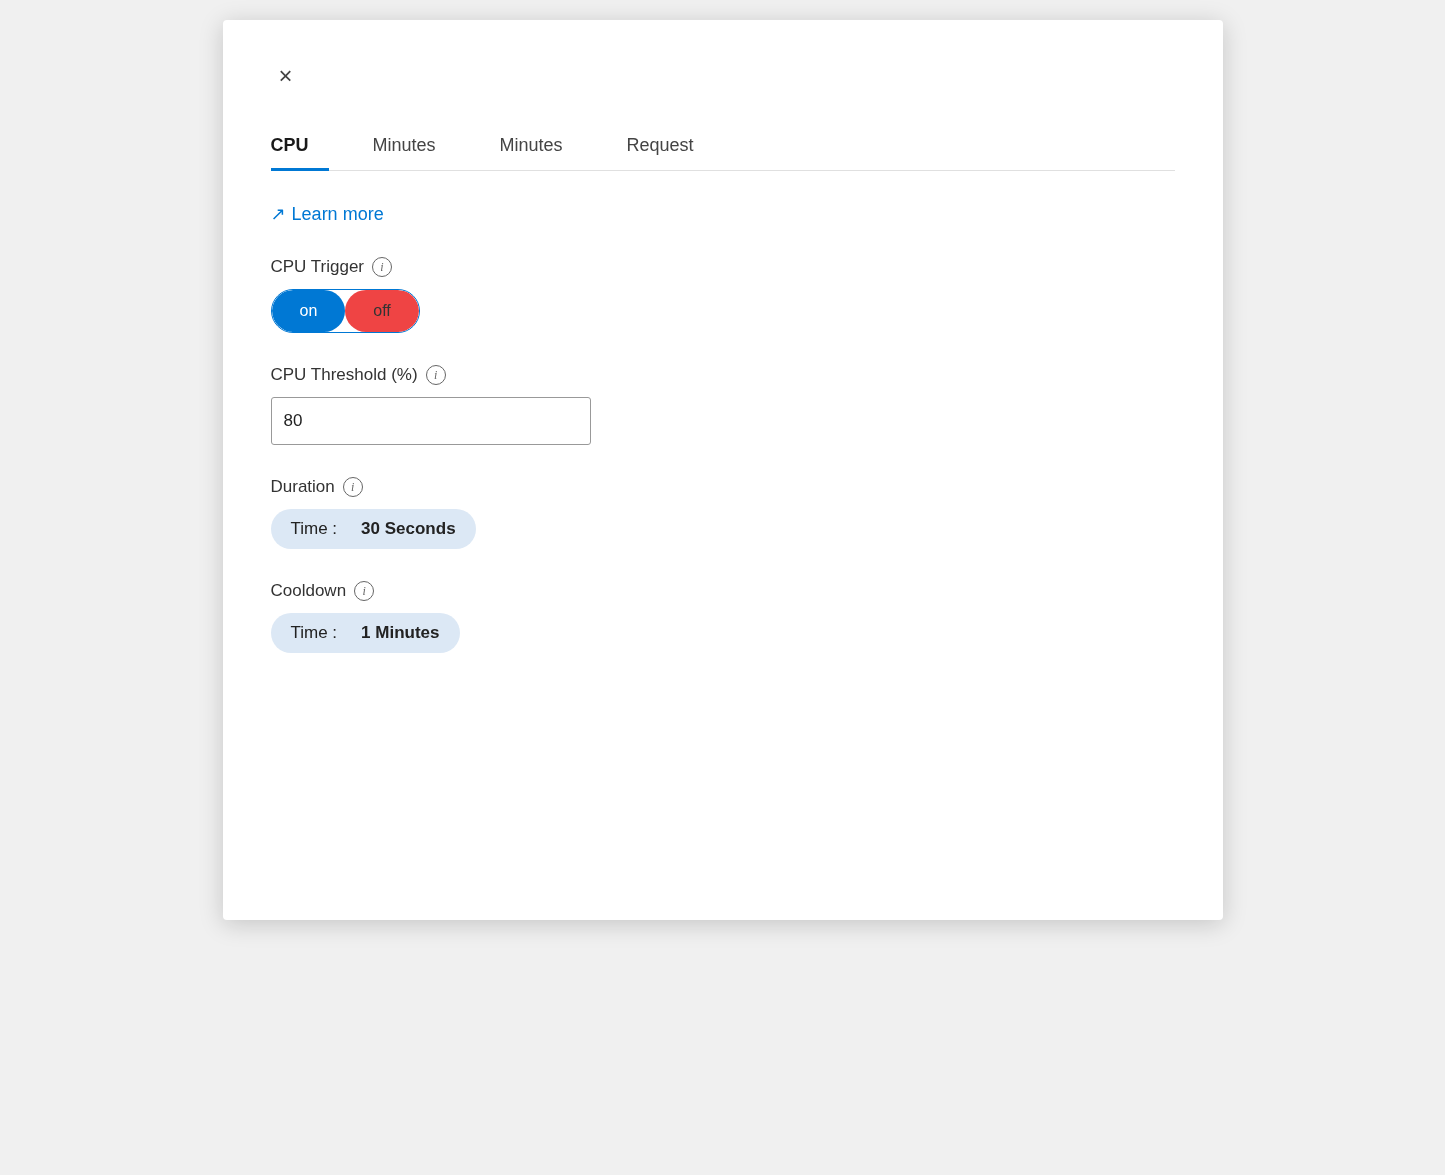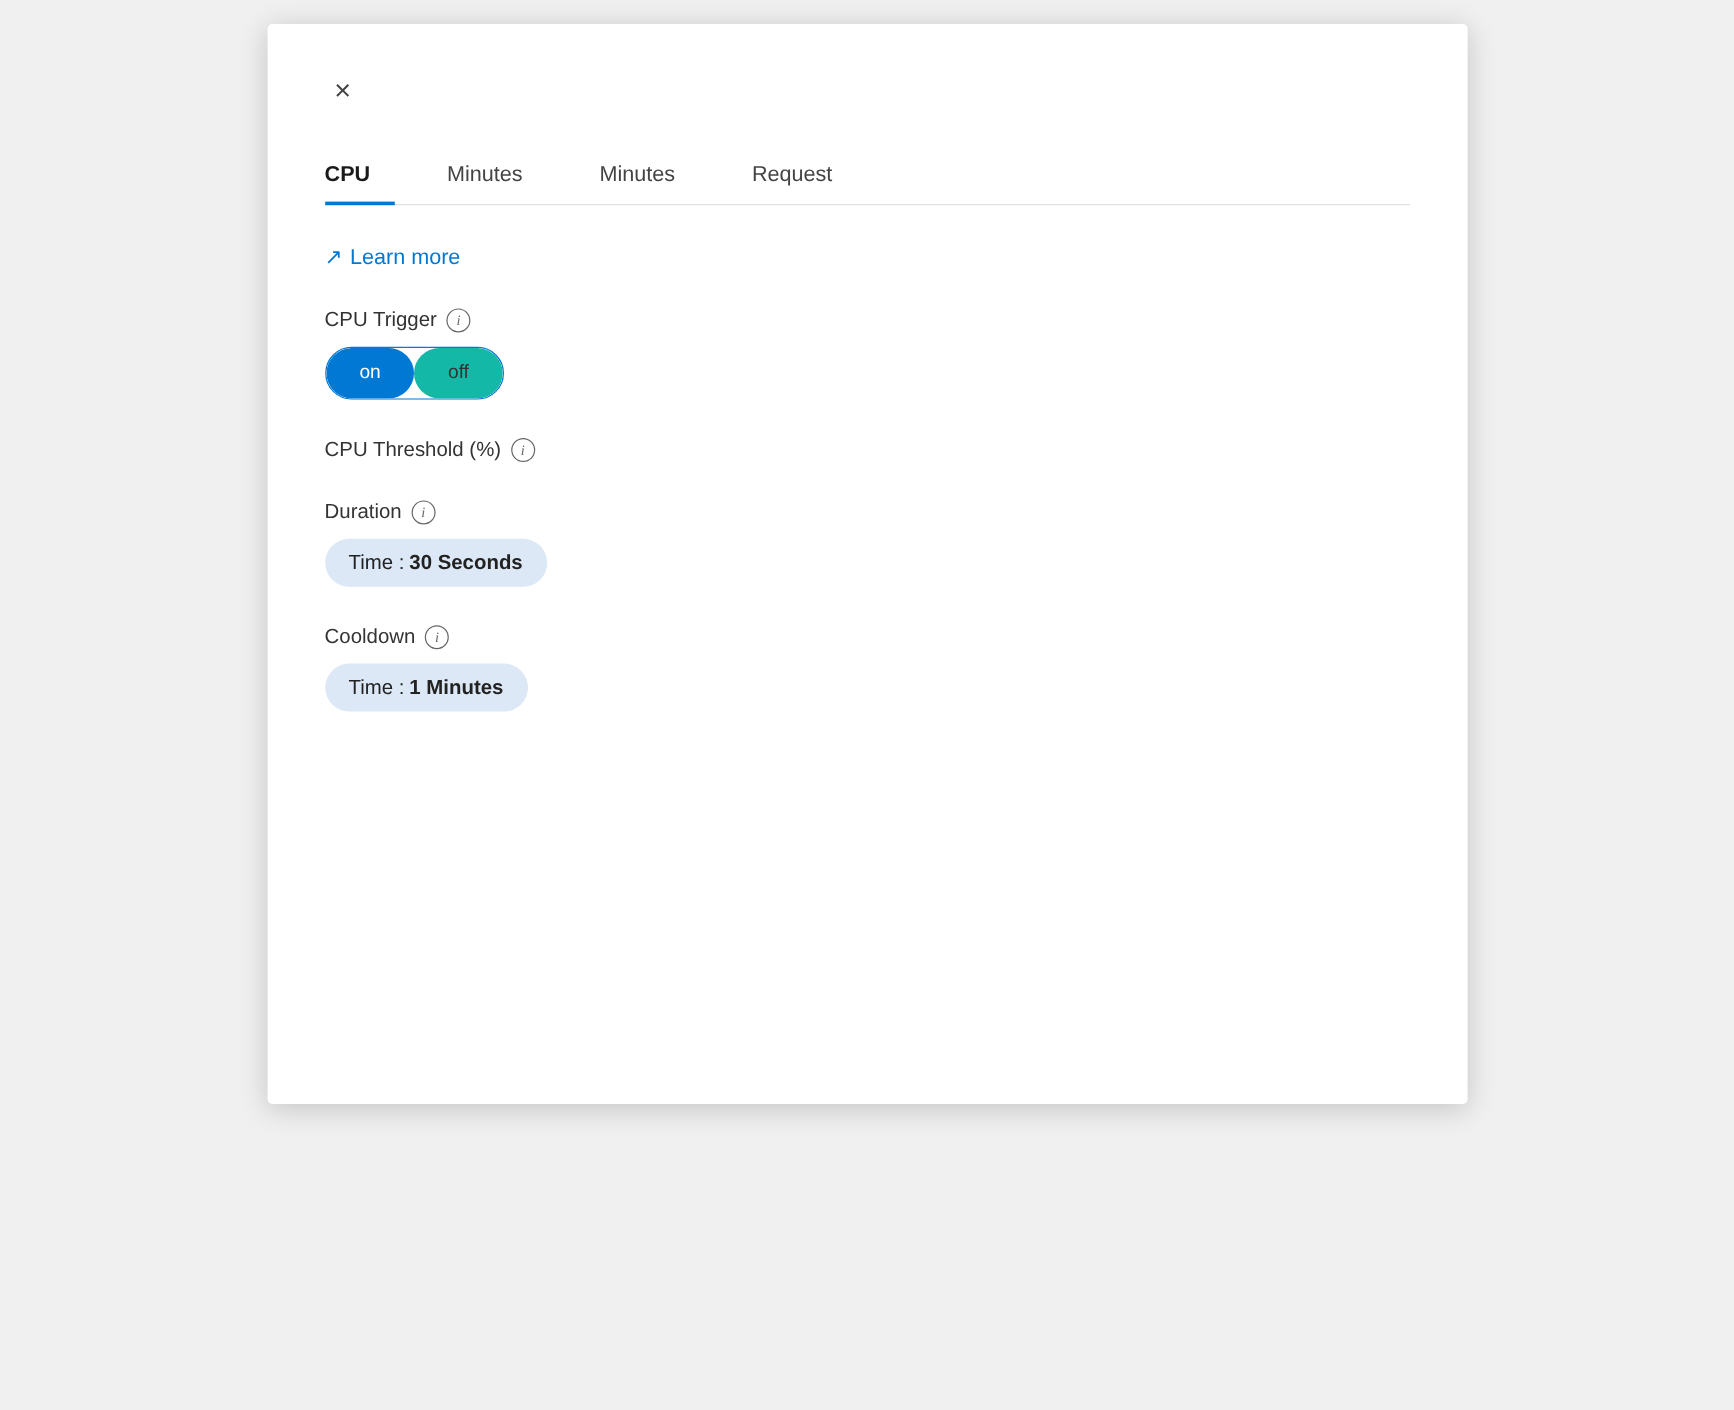--- a/index.html
+++ b/index.html
@@ -134,21 +134,21 @@
       color: #ffffff;
       font-size: 16px;
       font-weight: 500;
       padding: 0 28px;
       border: none;
       cursor: pointer;
       border-radius: 22px;
     }
 
     .toggle-off {
-      background: #14b8a6;
+      background: #ef4444;
       color: #333;
       font-size: 16px;
       font-weight: 400;
       padding: 0 28px;
       border: none;
       cursor: pointer;
       border-radius: 22px;
     }
 
     .text-input {
@@ -163,20 +163,21 @@
     }
 
     .time-badge {
       display: inline-flex;
       align-items: center;
       background: #dce8f5;
       border-radius: 20px;
       padding: 10px 20px;
       font-size: 17px;
       color: #222;
+      gap: 20px;
     }
 
     .time-badge span.label-part {
       font-weight: 400;
       margin-right: 4px;
     }
 
     .time-badge span.value-part {
       font-weight: 700;
       text-align: center;
@@ -214,20 +215,21 @@
       <button class="toggle-on">on</button>
       <button class="toggle-off">off</button>
     </div>
   </div>
 
   <div class="section">
     <div class="field-label">
       <span>CPU Threshold (%)</span>
       <span class="info-icon">i</span>
     </div>
+    <input type="text" class="text-input" value="80" style="">
   </div>
 
   <div class="section">
     <div class="field-label">
       <span>Duration</span>
       <span class="info-icon">i</span>
     </div>
     <div class="time-badge">
       <span class="label-part">Time : </span>
       <span class="value-part">30 Seconds</span>

